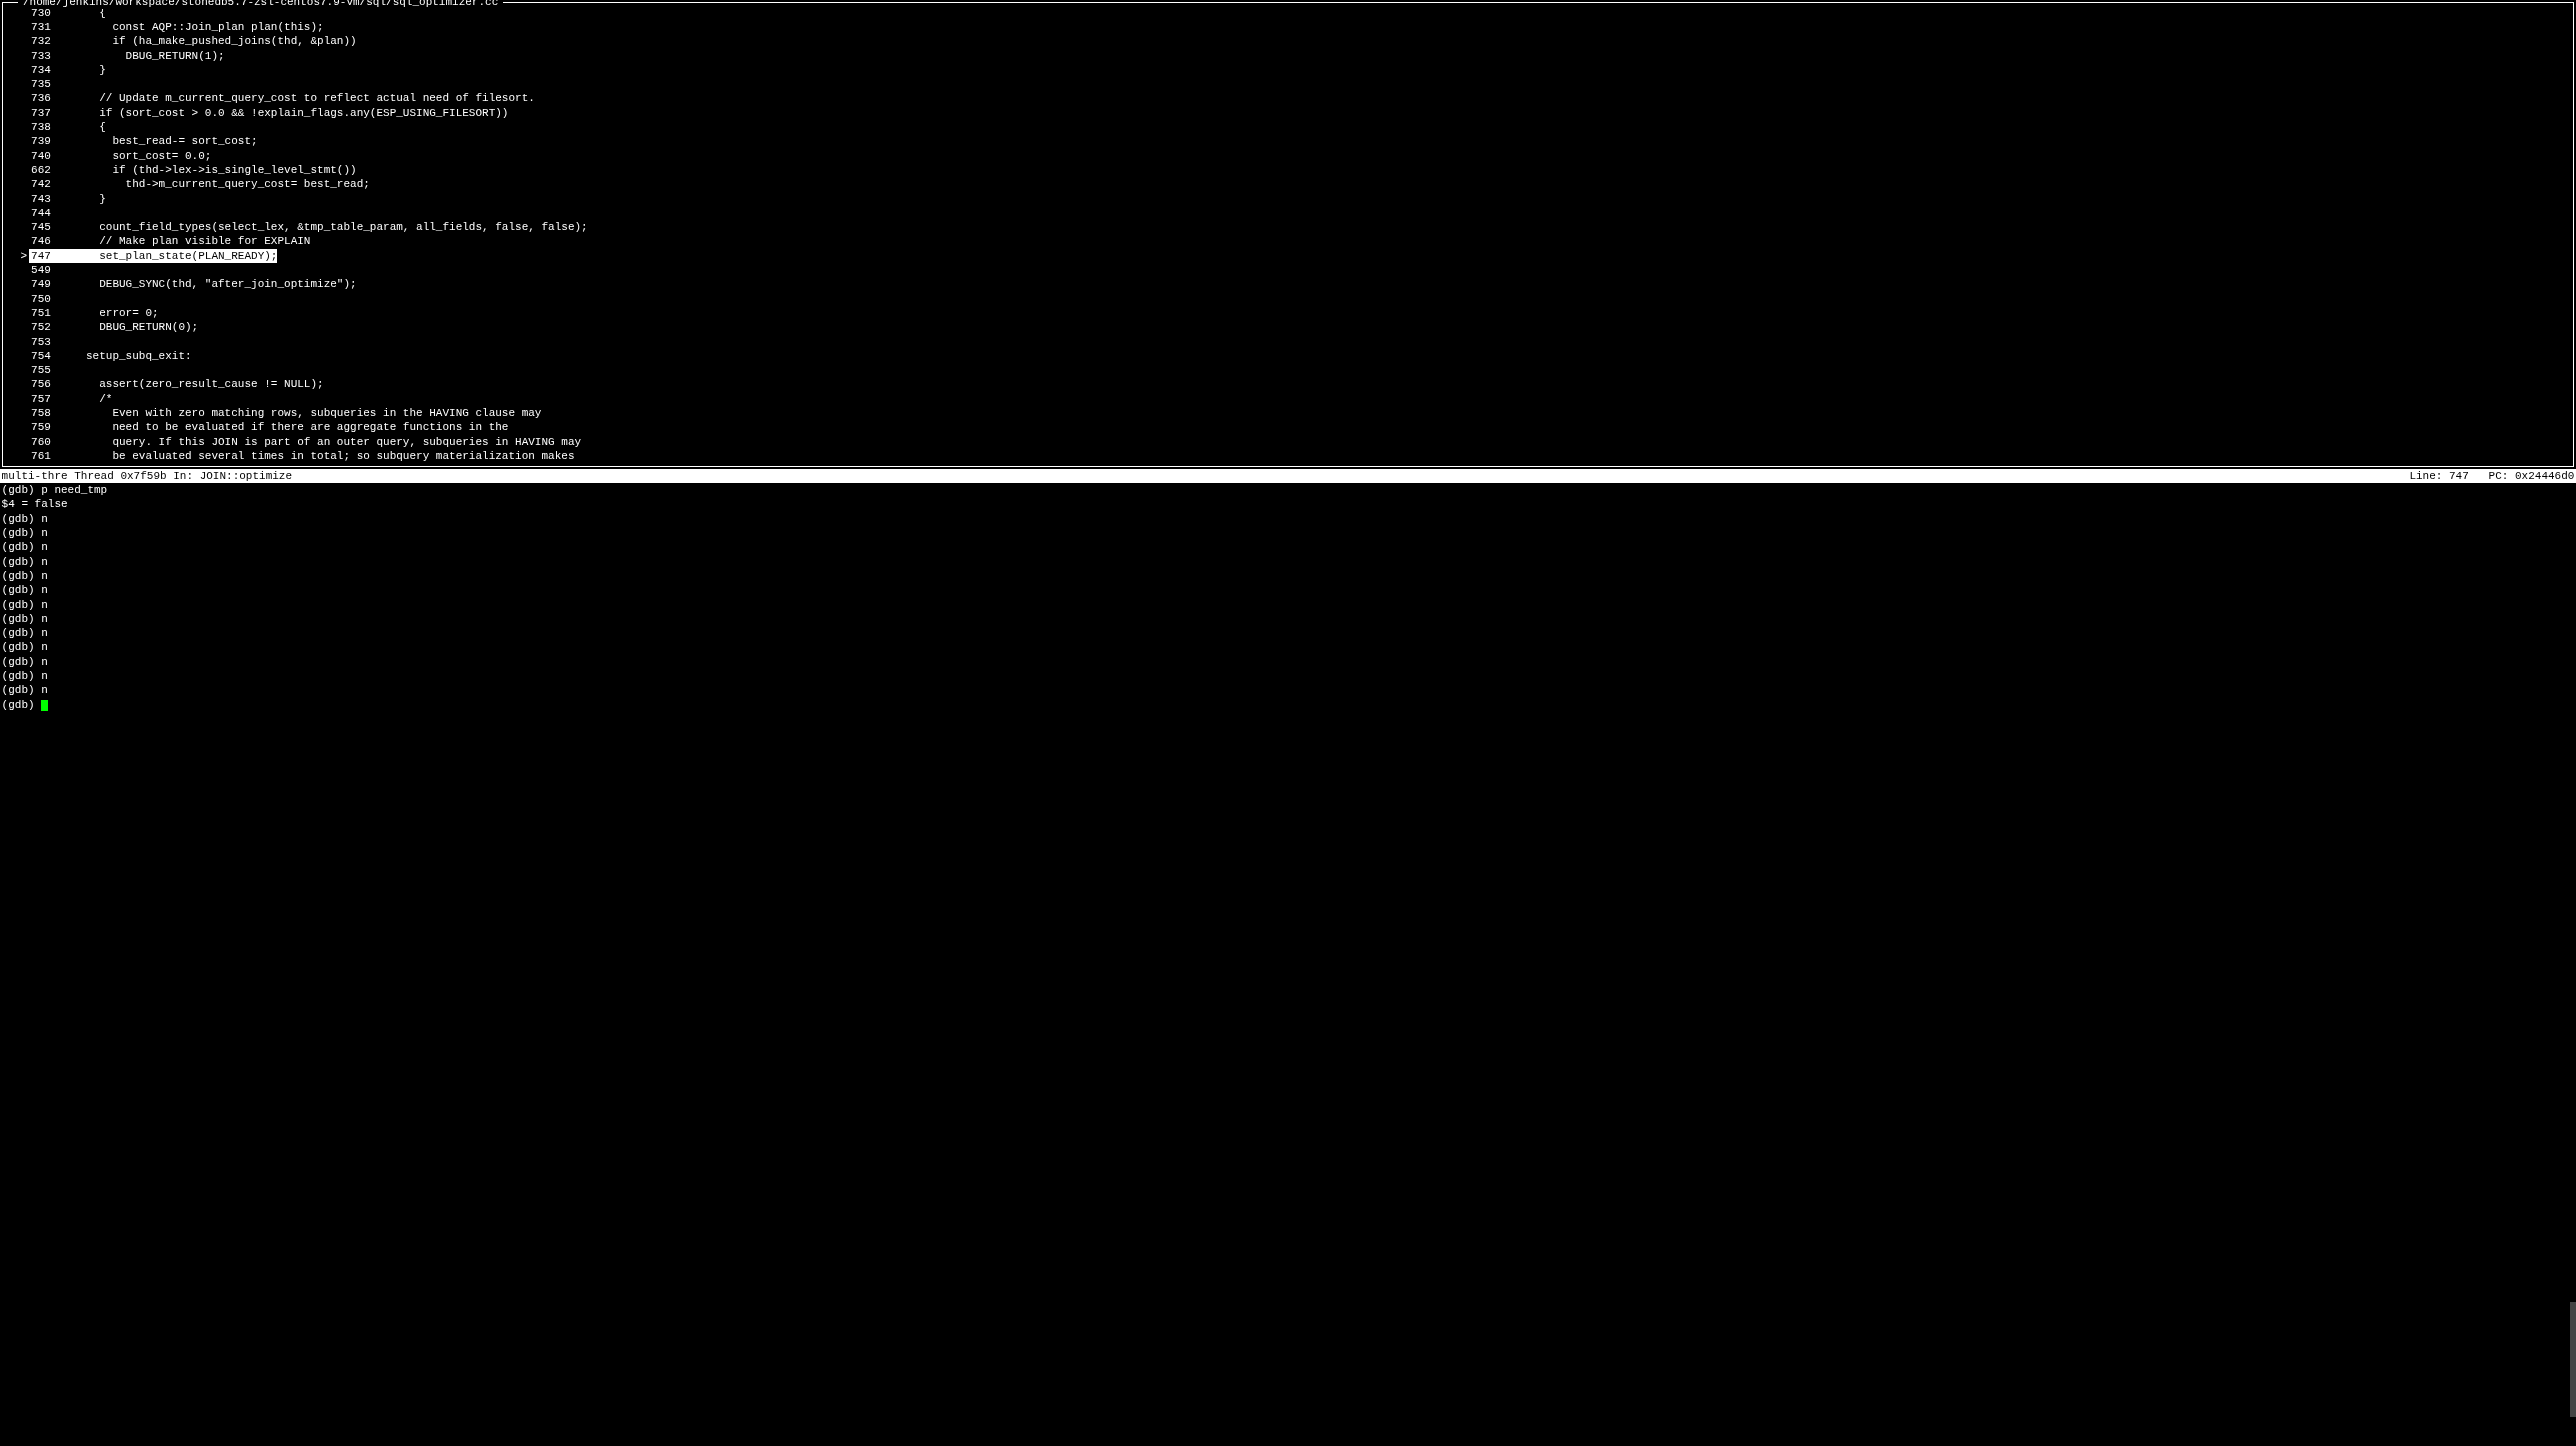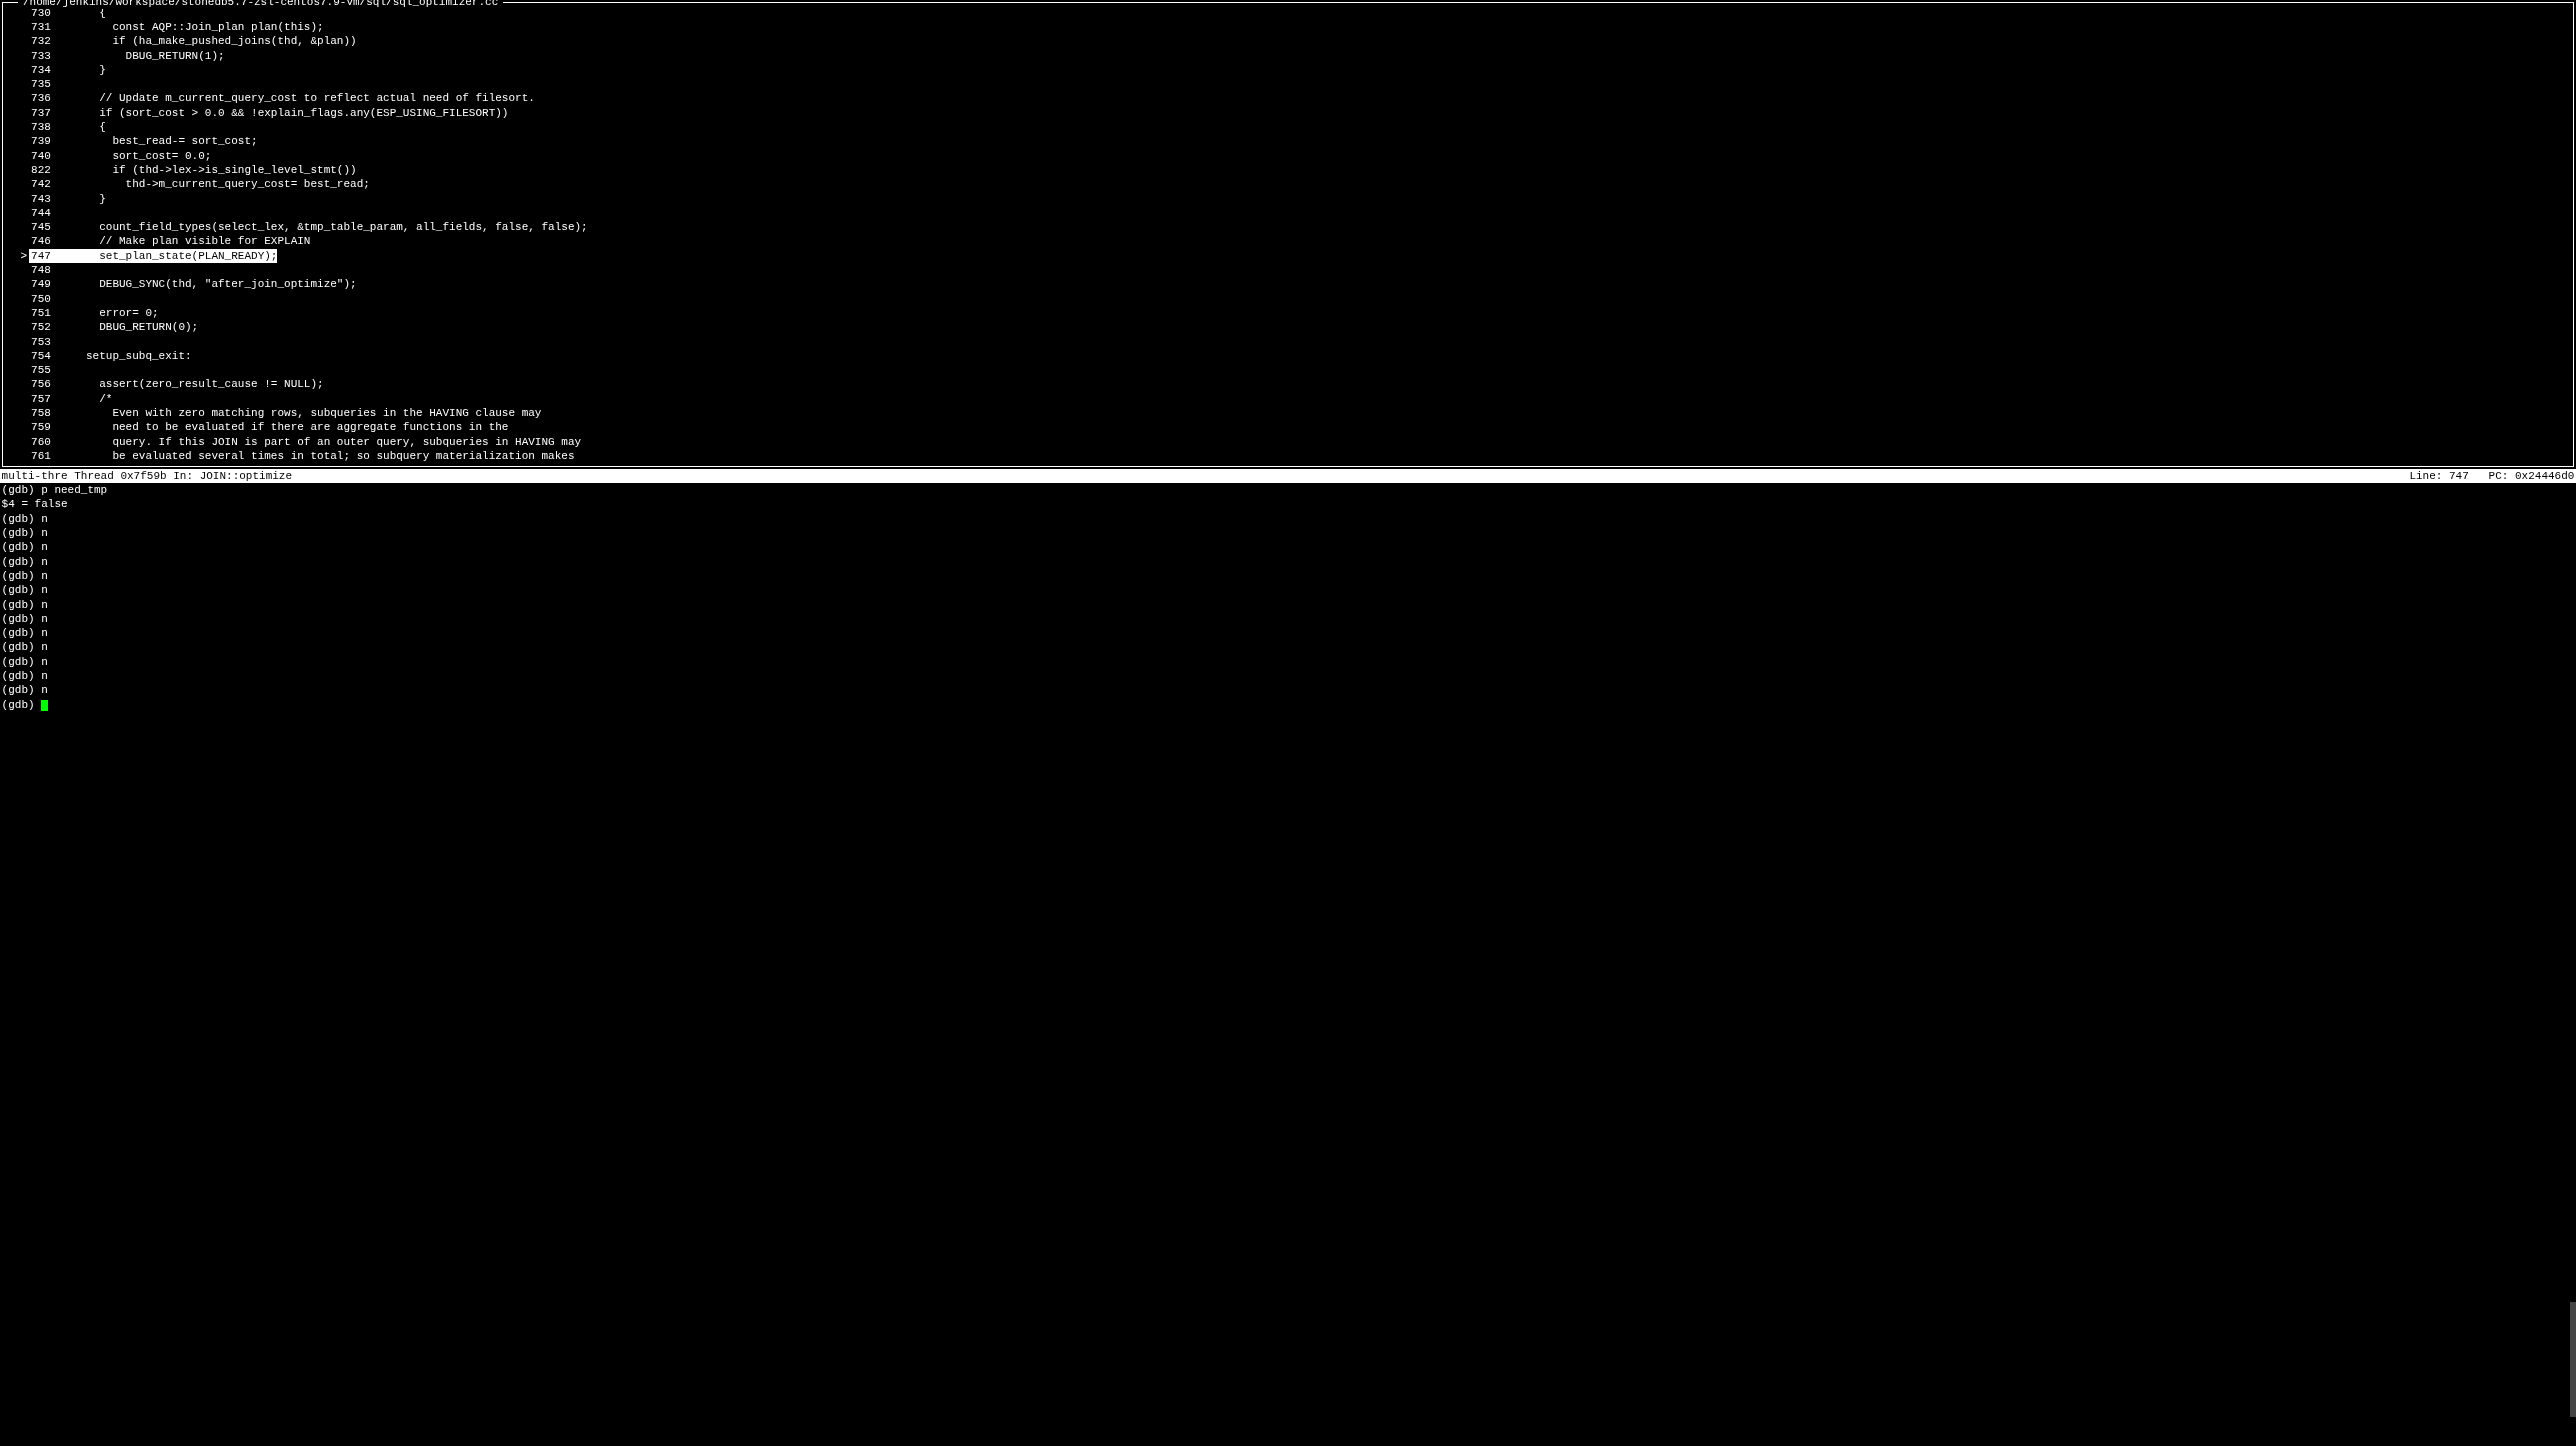--- a/index.html
+++ b/index.html
@@ -120,28 +120,28 @@
         <div class="code-line"><span class="gutter-mark"></span><span class="lineno">731</span><span class="code-text">        const AQP::Join_plan plan(this);</span></div>
         <div class="code-line"><span class="gutter-mark"></span><span class="lineno">732</span><span class="code-text">        if (ha_make_pushed_joins(thd, &amp;plan))</span></div>
         <div class="code-line"><span class="gutter-mark"></span><span class="lineno">733</span><span class="code-text">          DBUG_RETURN(1);</span></div>
         <div class="code-line"><span class="gutter-mark"></span><span class="lineno">734</span><span class="code-text">      }</span></div>
         <div class="code-line"><span class="gutter-mark"></span><span class="lineno">735</span><span class="code-text"></span></div>
         <div class="code-line"><span class="gutter-mark"></span><span class="lineno">736</span><span class="code-text">      // Update m_current_query_cost to reflect actual need of filesort.</span></div>
         <div class="code-line"><span class="gutter-mark"></span><span class="lineno">737</span><span class="code-text">      if (sort_cost &gt; 0.0 &amp;&amp; !explain_flags.any(ESP_USING_FILESORT))</span></div>
         <div class="code-line"><span class="gutter-mark"></span><span class="lineno">738</span><span class="code-text">      {</span></div>
         <div class="code-line"><span class="gutter-mark"></span><span class="lineno">739</span><span class="code-text">        best_read-= sort_cost;</span></div>
         <div class="code-line"><span class="gutter-mark"></span><span class="lineno">740</span><span class="code-text">        sort_cost= 0.0;</span></div>
-        <div class="code-line"><span class="gutter-mark"></span><span class="lineno">822</span><span class="code-text">        if (thd-&gt;lex-&gt;is_single_level_stmt())</span></div>
+        <div class="code-line"><span class="gutter-mark"></span><span class="lineno">662</span><span class="code-text">        if (thd-&gt;lex-&gt;is_single_level_stmt())</span></div>
         <div class="code-line"><span class="gutter-mark"></span><span class="lineno">742</span><span class="code-text">          thd-&gt;m_current_query_cost= best_read;</span></div>
         <div class="code-line"><span class="gutter-mark"></span><span class="lineno">743</span><span class="code-text">      }</span></div>
         <div class="code-line"><span class="gutter-mark"></span><span class="lineno">744</span><span class="code-text"></span></div>
         <div class="code-line"><span class="gutter-mark"></span><span class="lineno">745</span><span class="code-text">      count_field_types(select_lex, &amp;tmp_table_param, all_fields, false, false);</span></div>
         <div class="code-line"><span class="gutter-mark"></span><span class="lineno">746</span><span class="code-text">      // Make plan visible for EXPLAIN</span></div>
         <div class="code-line current-line"><span class="gutter-mark">&gt;</span><span class="lineno">747</span><span class="code-text">      set_plan_state(PLAN_READY);</span></div>
-        <div class="code-line"><span class="gutter-mark"></span><span class="lineno">748</span><span class="code-text"></span></div>
+        <div class="code-line"><span class="gutter-mark"></span><span class="lineno">549</span><span class="code-text"></span></div>
         <div class="code-line"><span class="gutter-mark"></span><span class="lineno">749</span><span class="code-text">      DEBUG_SYNC(thd, "after_join_optimize");</span></div>
         <div class="code-line"><span class="gutter-mark"></span><span class="lineno">750</span><span class="code-text"></span></div>
         <div class="code-line"><span class="gutter-mark"></span><span class="lineno">751</span><span class="code-text">      error= 0;</span></div>
         <div class="code-line"><span class="gutter-mark"></span><span class="lineno">752</span><span class="code-text">      DBUG_RETURN(0);</span></div>
         <div class="code-line"><span class="gutter-mark"></span><span class="lineno">753</span><span class="code-text"></span></div>
         <div class="code-line"><span class="gutter-mark"></span><span class="lineno">754</span><span class="code-text">    setup_subq_exit:</span></div>
         <div class="code-line"><span class="gutter-mark"></span><span class="lineno">755</span><span class="code-text"></span></div>
         <div class="code-line"><span class="gutter-mark"></span><span class="lineno">756</span><span class="code-text">      assert(zero_result_cause != NULL);</span></div>
         <div class="code-line"><span class="gutter-mark"></span><span class="lineno">757</span><span class="code-text">      /*</span></div>
         <div class="code-line"><span class="gutter-mark"></span><span class="lineno">758</span><span class="code-text">        Even with zero matching rows, subqueries in the HAVING clause may</span></div>

